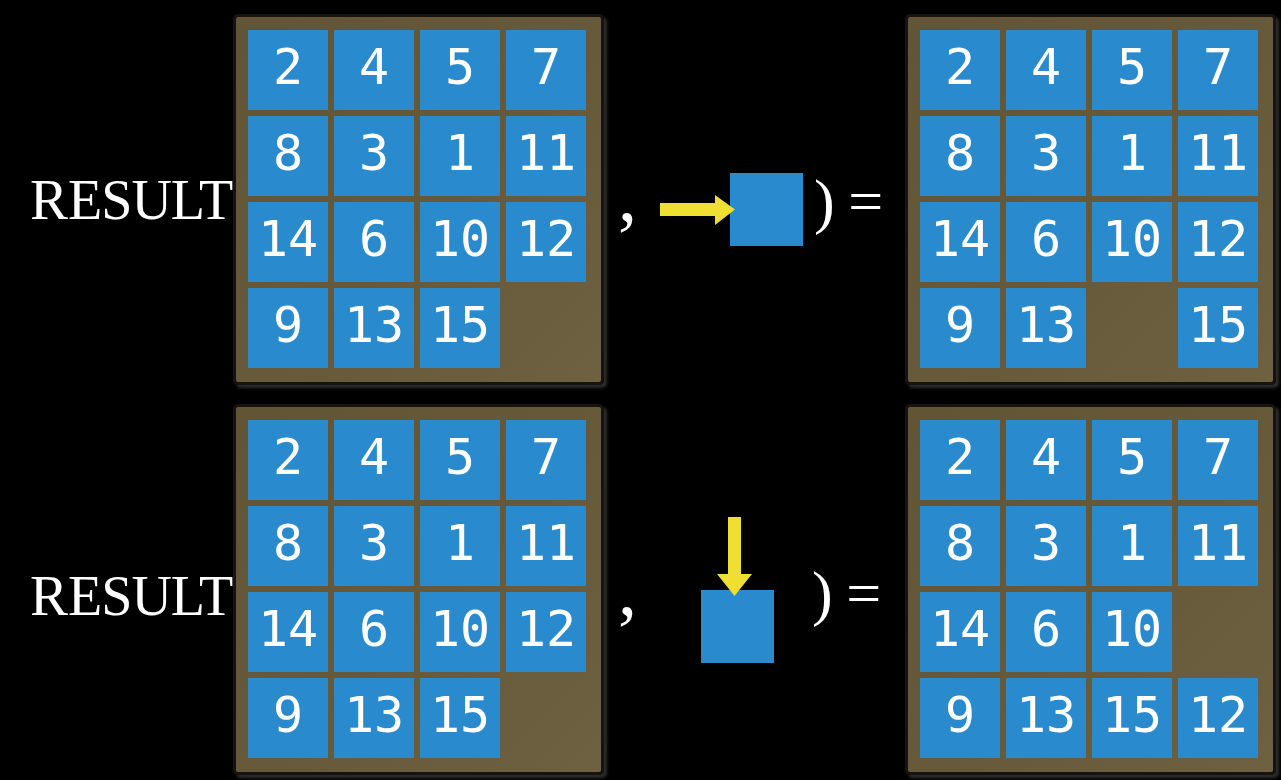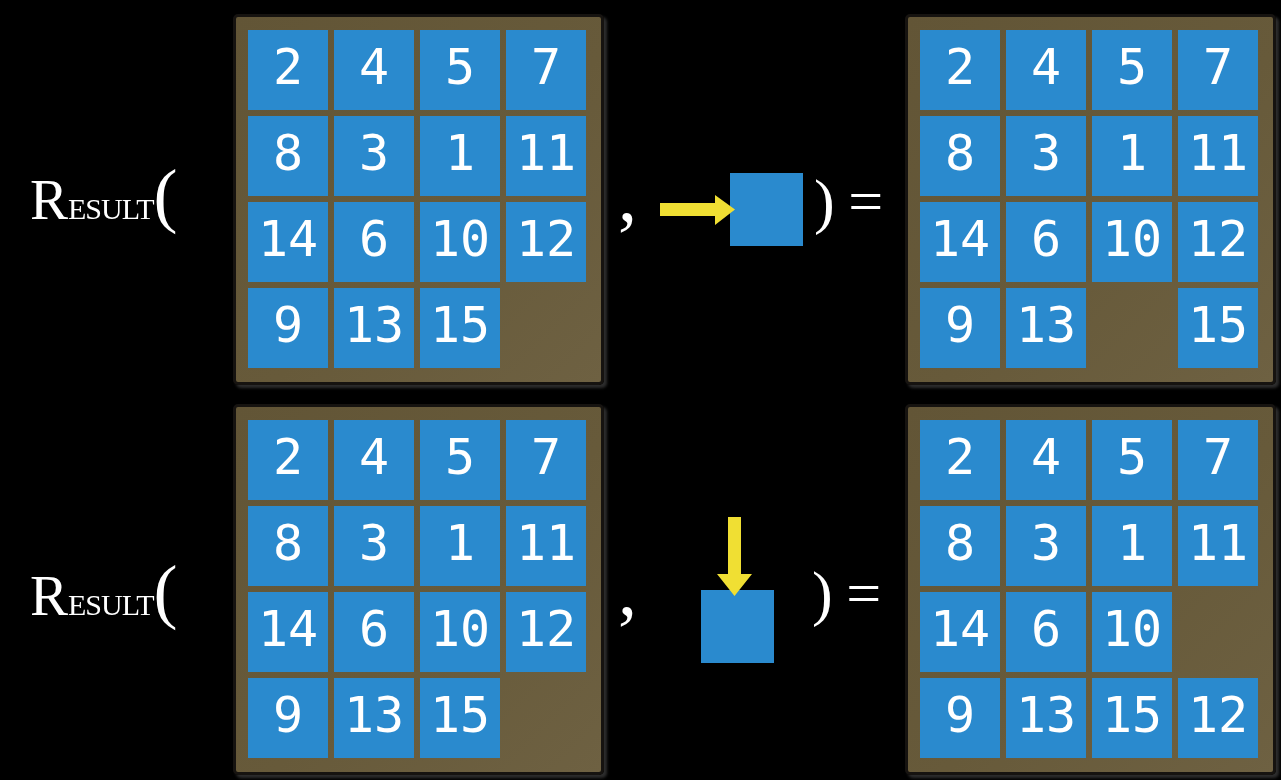--- a/index.html
+++ b/index.html
@@ -21,21 +21,21 @@
   }
   
   .fn-label{
     position:absolute;
     left:30px;
     color:var(--text-white);
     line-height:72px;
     white-space:nowrap;
   }
   .fn-label .cap{font-size:57px;}
-  .fn-label .sc{font-size:30px;letter-spacing:-1px;}
+  .fn-label .sc{font-size:56px;letter-spacing:-1px;}
   .fn-label .paren{font-size:72px;}
   .fn-label-1{top:159px;}
   .fn-label-2{top:555px;}
 
   
   .board{
     position:absolute;
     width:371px;height:371px;
     background:linear-gradient(135deg,#625536 0%, #675a3a 55%, #6e6142 100%);
     border:3px solid var(--frame-border);

